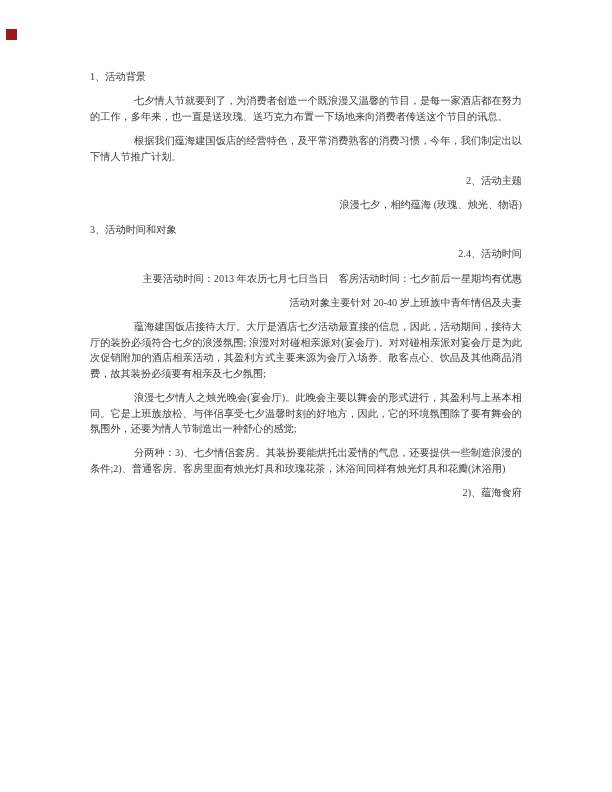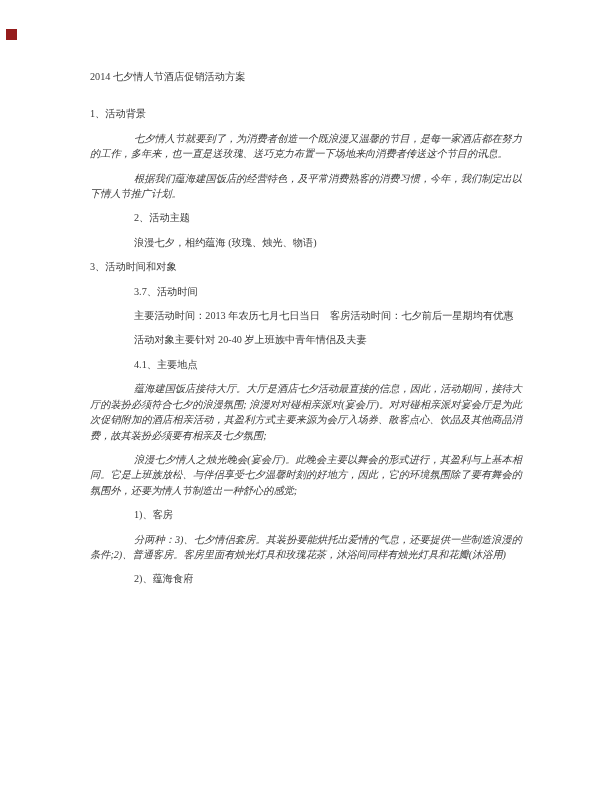--- a/index.html
+++ b/index.html
@@ -37,68 +37,65 @@
   }
   .block {
     margin: 0 0 9px 0;
   }
   .doc-title {
     margin-bottom: 22px;
   }
   .para {
     text-indent: 44px;
     text-align: justify;
-    font-style: italic;
   }
   .sub {
     margin-left: 44px;
+    text-align: right;
   }
   .nowrap {
     white-space: nowrap;
   }
 </style>
 </head>
 <body>
 
 <div class="page">
 
   <div class="corner-marker" style="background-color: rgb(149, 28, 28);"></div>
 
   <div class="content">
 
-    <div class="block doc-title">2014 七夕情人节酒店促销活动方案</div>
 
     <div class="block">1、活动背景</div>
 
     <div class="block para">七夕情人节就要到了，为消费者创造一个既浪漫又温馨的节目，是每一家酒店都在努力的工作，多年来，也一直是送玫瑰、送巧克力布置一下场地来向消费者传送这个节目的讯息。</div>
 
     <div class="block para">根据我们蕴海建国饭店的经营特色，及平常消费熟客的消费习惯，今年，我们制定出以下情人节推广计划。</div>
 
     <div class="block sub">2、活动主题</div>
 
     <div class="block sub">浪漫七夕，相约蕴海 (玫瑰、烛光、物语)</div>
 
 
     <div class="block">3、活动时间和对象</div>
 
-    <div class="block sub">3.7、活动时间</div>
+    <div class="block sub">2.4、活动时间</div>
 
     <div class="block sub nowrap">主要活动时间：2013 年农历七月七日当日　客房活动时间：七夕前后一星期均有优惠</div>
 
 
     <div class="block sub">活动对象主要针对 20-40 岁上班族中青年情侣及夫妻</div>
 
 
-    <div class="block sub">4.1、主要地点</div>
 
     <div class="block para">蕴海建国饭店接待大厅。大厅是酒店七夕活动最直接的信息，因此，活动期间，接待大厅的装扮必须符合七夕的浪漫氛围; 浪漫对对碰相亲派对(宴会厅)。对对碰相亲派对宴会厅是为此次促销附加的酒店相亲活动，其盈利方式主要来源为会厅入场券、散客点心、饮品及其他商品消费，故其装扮必须要有相亲及七夕氛围;</div>
 
     <div class="block para">浪漫七夕情人之烛光晚会(宴会厅)。此晚会主要以舞会的形式进行，其盈利与上基本相同。它是上班族放松、与伴侣享受七夕温馨时刻的好地方，因此，它的环境氛围除了要有舞会的氛围外，还要为情人节制造出一种舒心的感觉;</div>
 
 
-    <div class="block sub">1)、客房</div>
 
     <div class="block para">分两种：3)、七夕情侣套房。其装扮要能烘托出爱情的气息，还要提供一些制造浪漫的条件;2)、普通客房。客房里面有烛光灯具和玫瑰花茶，沐浴间同样有烛光灯具和花瓣(沐浴用)</div>
 
     <div class="block sub">2)、蕴海食府</div>
 
   </div>
 </div>
 
 </body></html>

